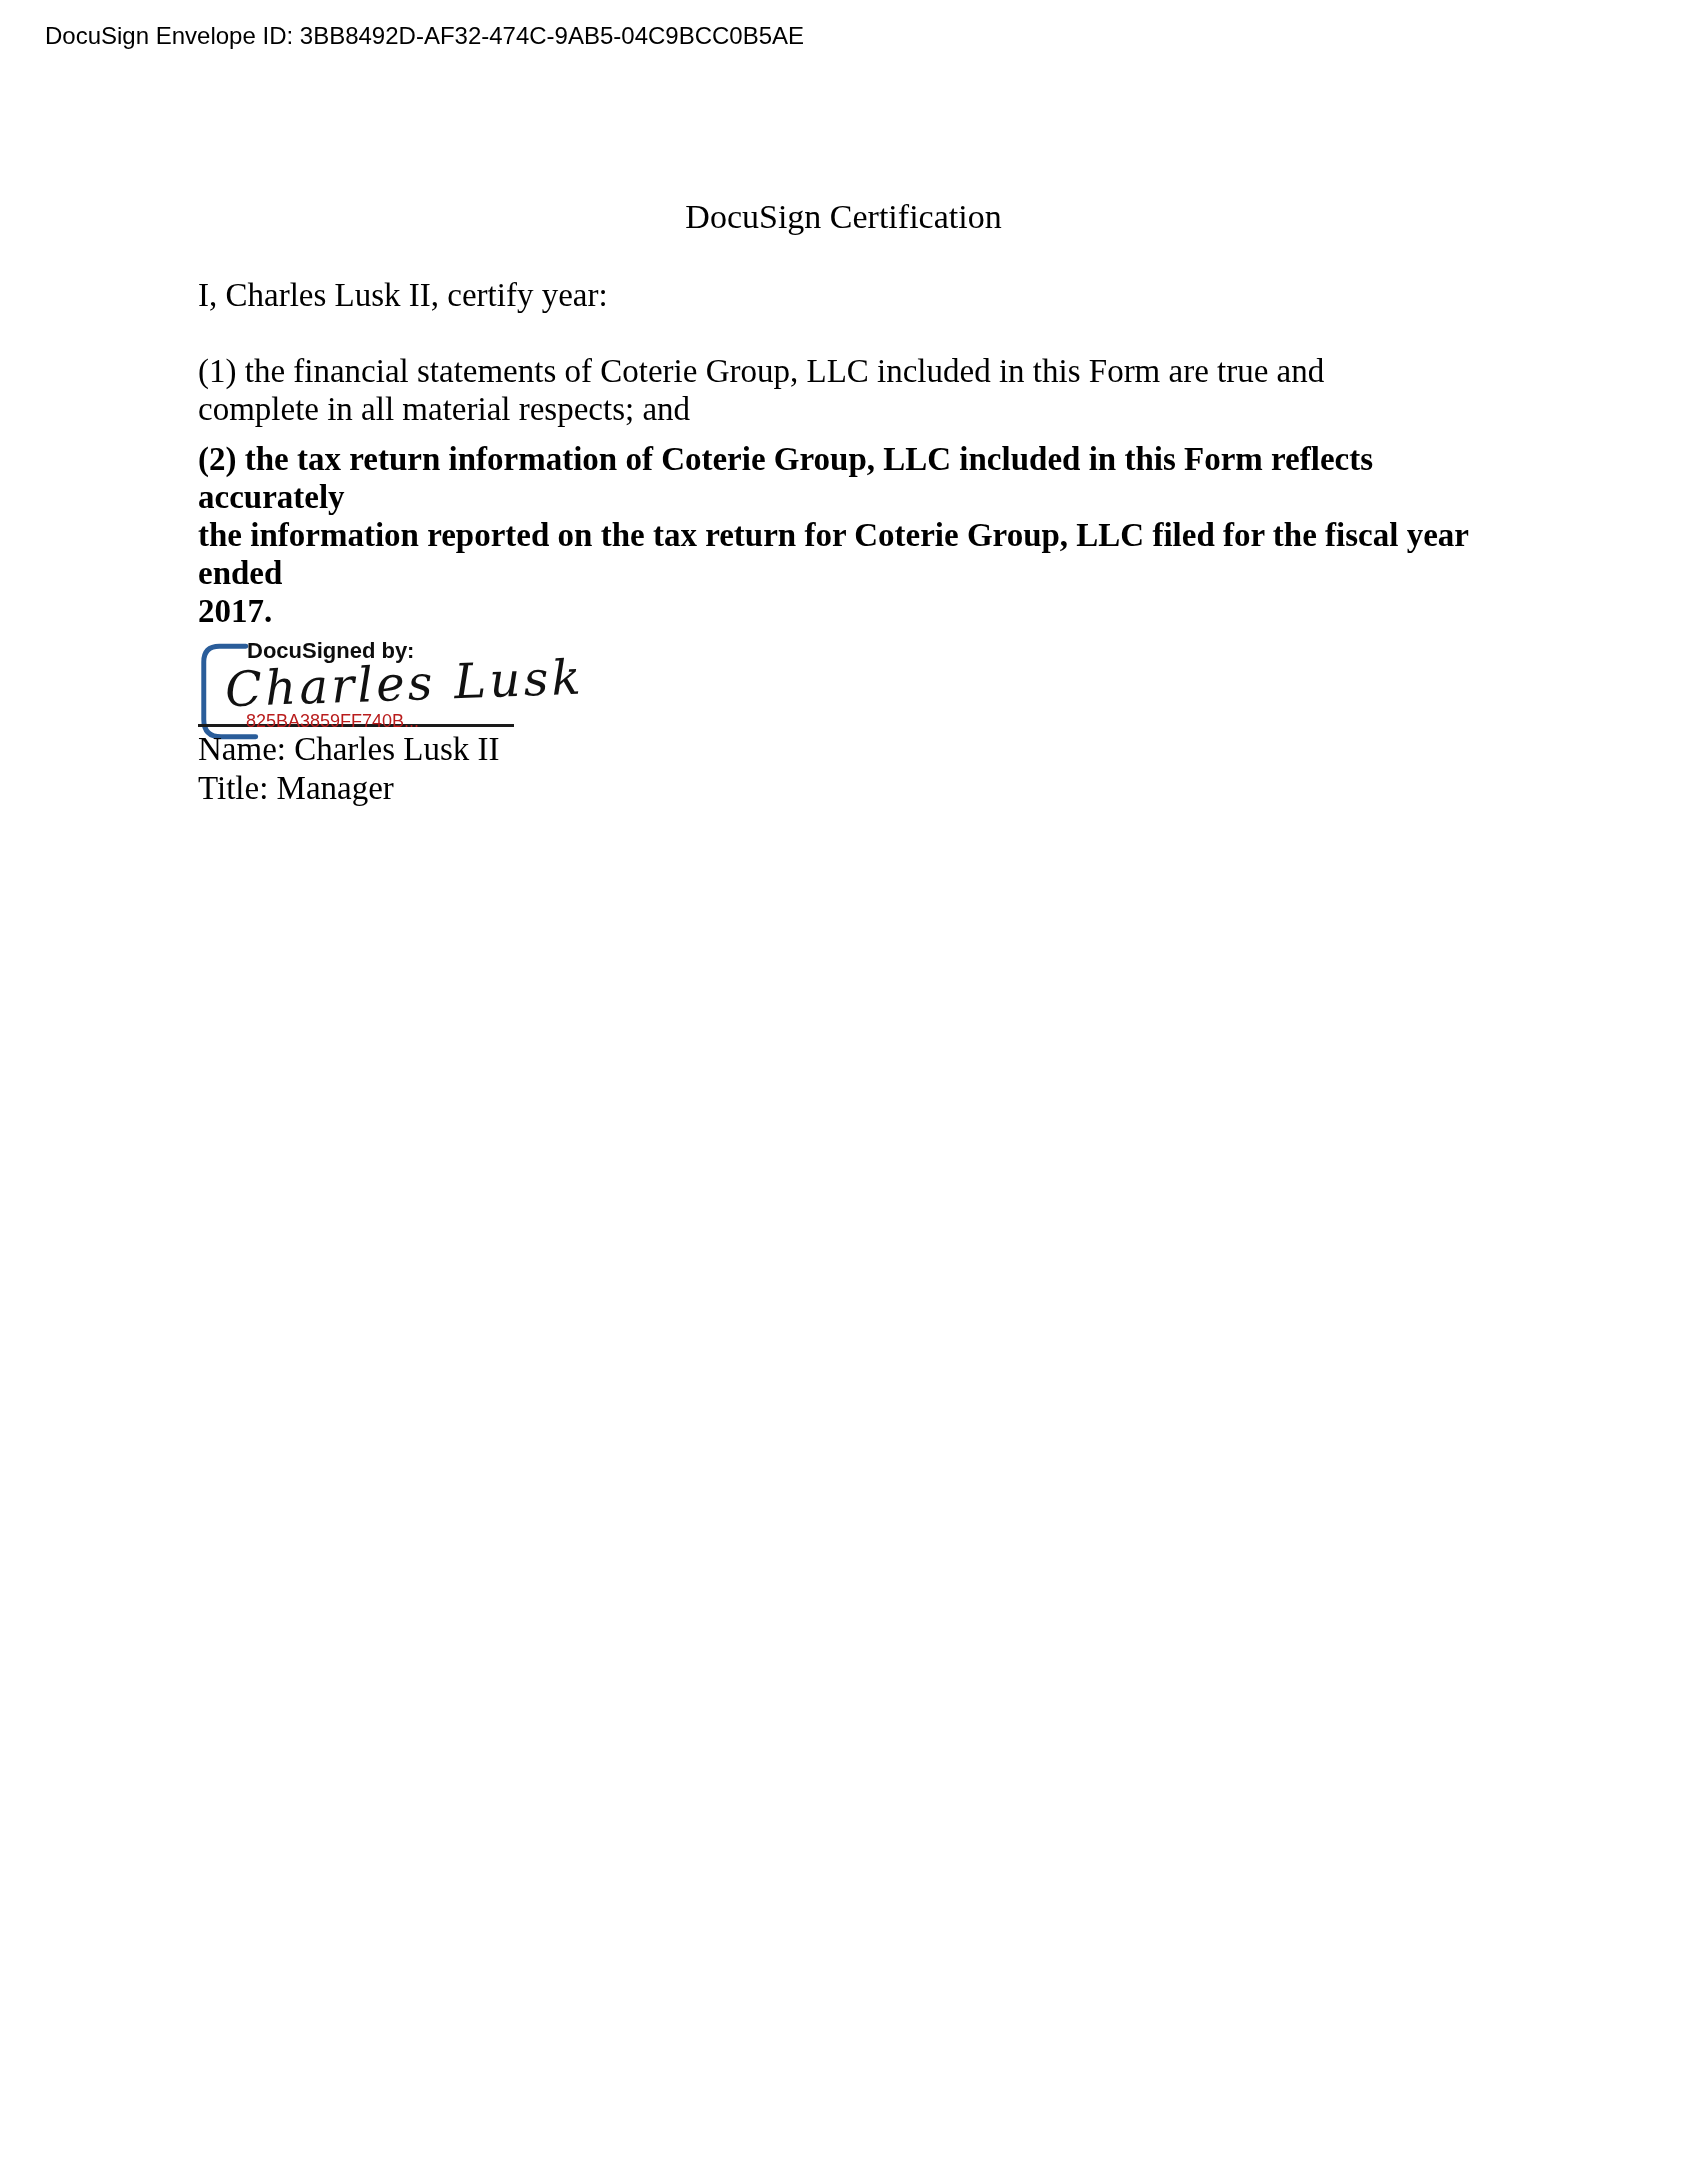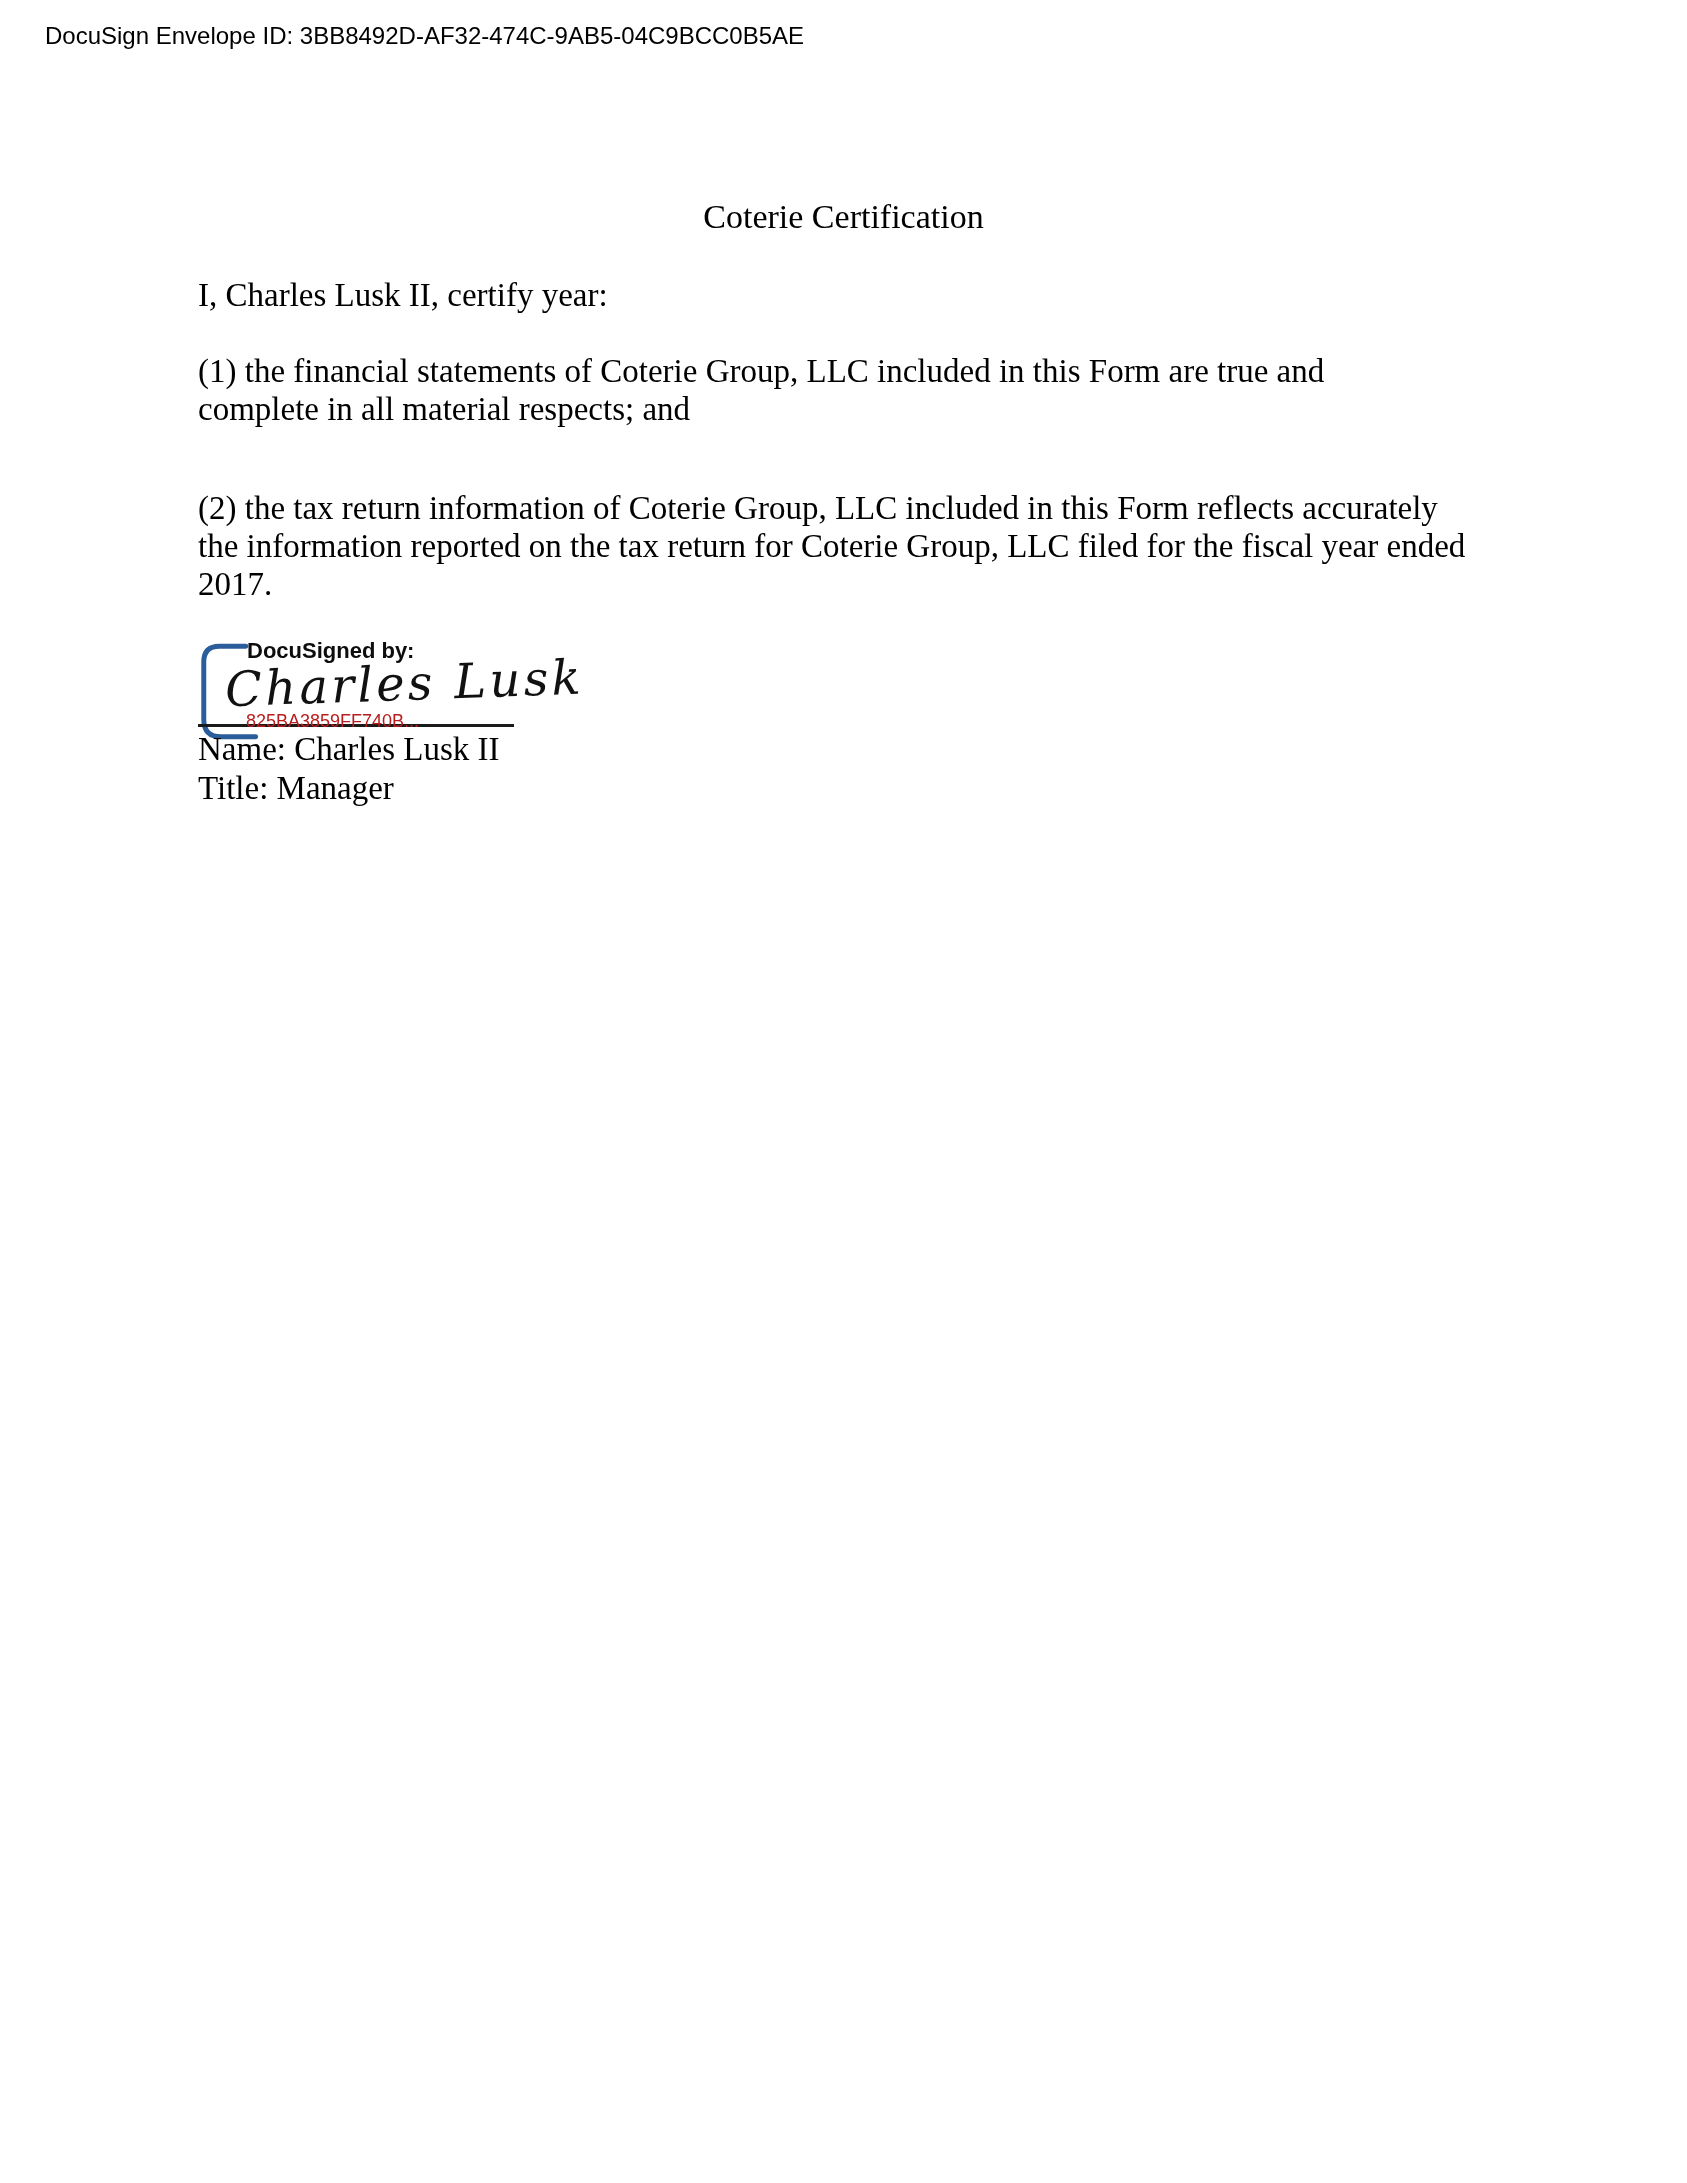--- a/index.html
+++ b/index.html
@@ -38,21 +38,21 @@
     position: absolute;
     left: 198px;
     width: 1307px;
     font-size: 33px;
     line-height: 38px;
     color: #000000;
     white-space: pre-line;
   }
   .intro-line   { top: 276px; }
   .paragraph-1  { top: 352px; }
-  .paragraph-2  { top: 489px; }
+  .paragraph-2  { top: 440px; font-weight: bold; }
 
   .sig-block { position: absolute; left: 0; top: 0; }
 
   .docusign-bracket {
     position: absolute;
     left: 198px;
     top: 642px;
     width: 61px;
     height: 99px;
   }
@@ -111,21 +111,21 @@
     font-family: Liberation Serif, serif;
   }
 </style>
 </head>
 <body>
 
 <div class="page">
 
   <div class="envelope-header">DocuSign Envelope ID: 3BB8492D-AF32-474C-9AB5-04C9BCC0B5AE</div>
 
-  <div class="doc-title">Coterie Certification</div>
+  <div class="doc-title">DocuSign Certification</div>
 
   <div class="body-text intro-line">I, Charles Lusk II, certify year:</div>
 
   <div class="body-text paragraph-1">(1) the financial statements of Coterie Group, LLC included in this Form are true and
 complete in all material respects; and</div>
 
   <div class="body-text paragraph-2">(2) the tax return information of Coterie Group, LLC included in this Form reflects accurately
 the information reported on the tax return for Coterie Group, LLC filed for the fiscal year ended
 2017.</div>
 

